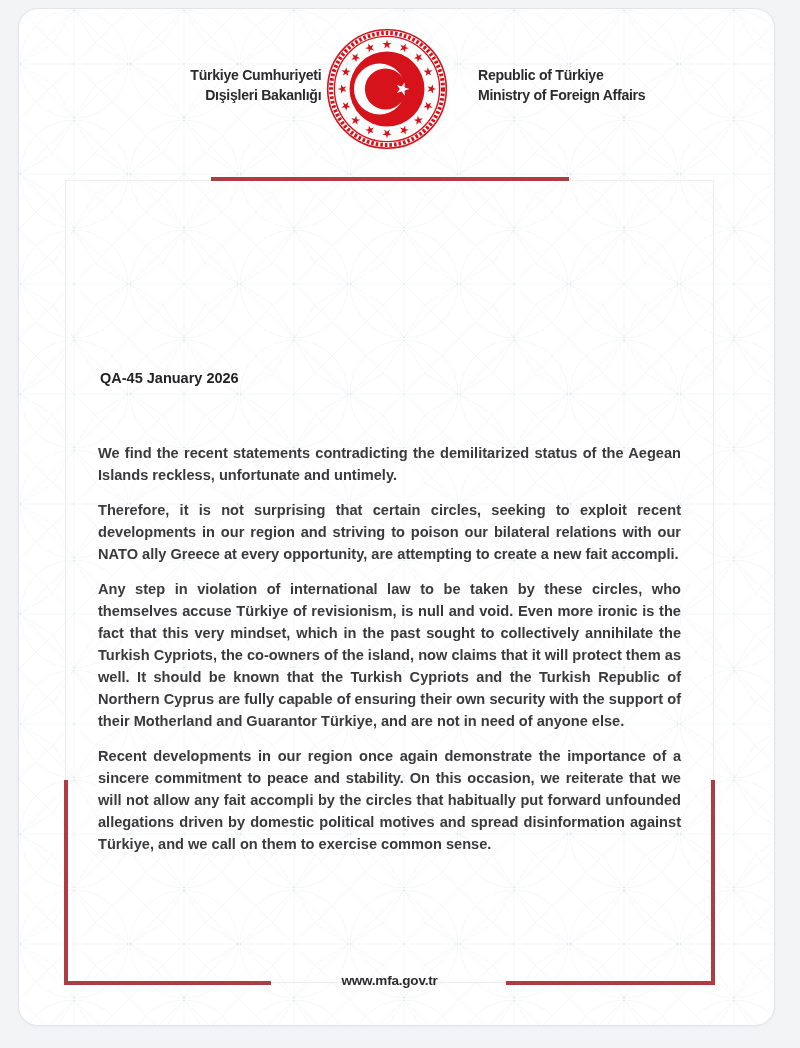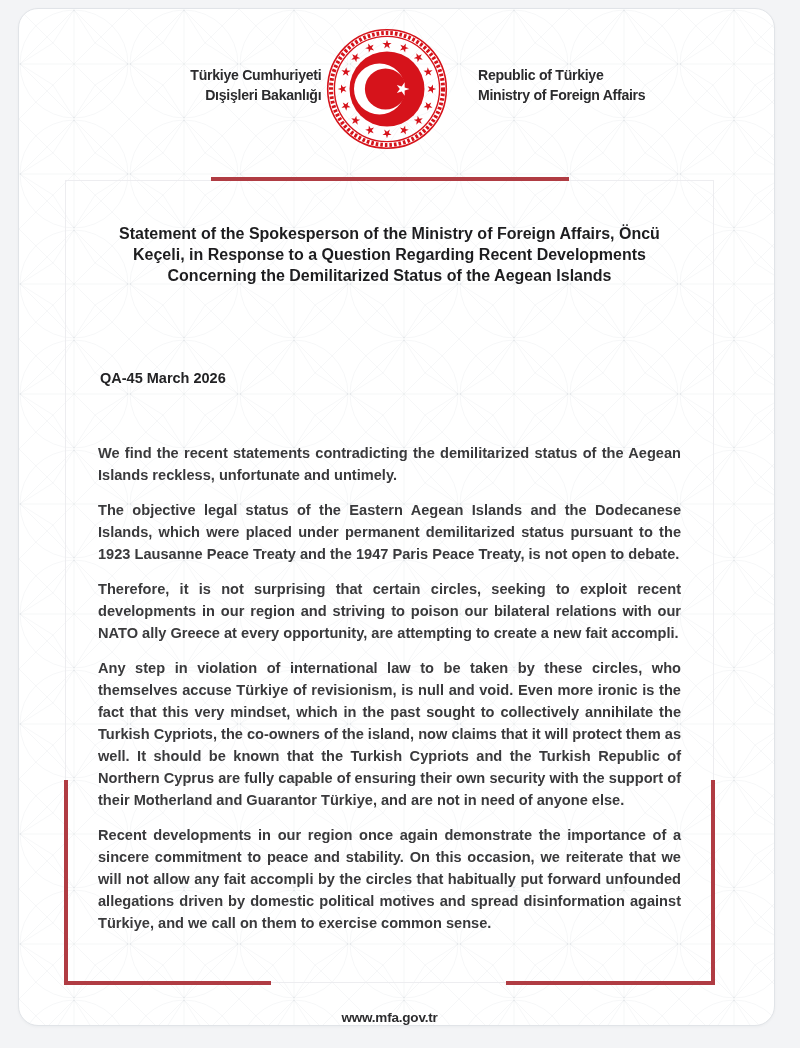--- a/index.html
+++ b/index.html
@@ -53,21 +53,20 @@
   }
   .body-text{position:absolute;left:79px;top:433px;width:583px;}
   .body-text p{
     font-size:14.6px;line-height:22px;color:var(--body-ink);
     text-align:justify;margin-bottom:13px;font-weight:bold;
   }
   .website{
     position:absolute;left:79px;top:964px;width:583px;text-align:center;
     font-size:13.5px;font-weight:700;color:#2c2c2e;letter-spacing:-.2px;
     cursor:pointer;
-    margin-top:37px;
   }
 
   
   .er{fill:var(--emblem-red);}
   .er-s{stroke:var(--emblem-red);fill:none;}
   .pat{stroke:#7c8794;stroke-opacity:.065;fill:none;stroke-width:1;}
 </style>
 </head>
 <body>
 
@@ -127,30 +126,28 @@
     </div>
 
     <div class="org org-en">
       <div>Republic of Türkiye</div>
       <div>Ministry of Foreign Affairs</div>
     </div>
 
     <div class="inner-frame"></div>
     <div class="red-top-line"></div>
 
-    <h1 class="title">Statement of the Spokesperson of the Ministry of Foreign Affairs, Öncü Keçeli, in Response to a Question Regarding Recent Developments Concerning the Demilitarized Status of the Aegean Islands</h1>
 
     <div class="meta">
       <span>QA-4</span>
-      <span>5 March 2026</span>
+      <span>5 January 2026</span>
     </div>
 
     <div class="body-text">
       <p>We find the recent statements contradicting the demilitarized status of the Aegean Islands reckless, unfortunate and untimely.</p>
-      <p>The objective legal status of the Eastern Aegean Islands and the Dodecanese Islands, which were placed under permanent demilitarized status pursuant to the 1923 Lausanne Peace Treaty and the 1947 Paris Peace Treaty, is not open to debate.</p>
       <p>Therefore, it is not surprising that certain circles, seeking to exploit recent developments in our region and striving to poison our bilateral relations with our NATO ally Greece at every opportunity, are attempting to create a new fait accompli.</p>
       <p>Any step in violation of international law to be taken by these circles, who themselves accuse Türkiye of revisionism, is null and void. Even more ironic is the fact that this very mindset, which in the past sought to collectively annihilate the Turkish Cypriots, the co-owners of the island, now claims that it will protect them as well. It should be known that the Turkish Cypriots and the Turkish Republic of Northern Cyprus are fully capable of ensuring their own security with the support of their Motherland and Guarantor Türkiye, and are not in need of anyone else.</p>
       <p>Recent developments in our region once again demonstrate the importance of a sincere commitment to peace and stability. On this occasion, we reiterate that we will not allow any fait accompli by the circles that habitually put forward unfounded allegations driven by domestic political motives and spread disinformation against Türkiye, and we call on them to exercise common sense.</p>
     </div>
 
     <div class="bracket bracket-left"></div>
     <div class="bracket bracket-right"></div>
     <div class="bracket bracket-bottom-left"></div>
     <div class="bracket bracket-bottom-right"></div>
 

